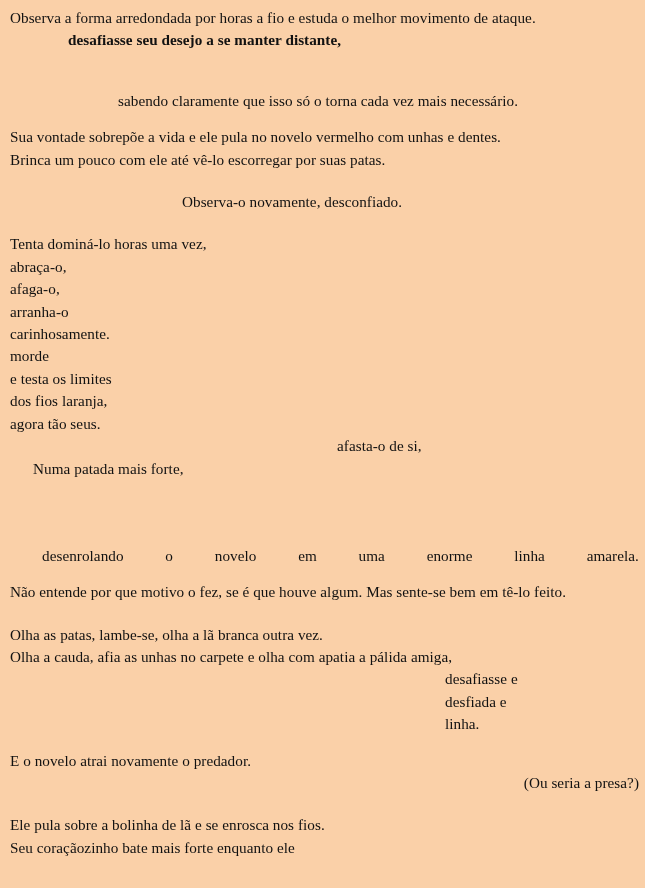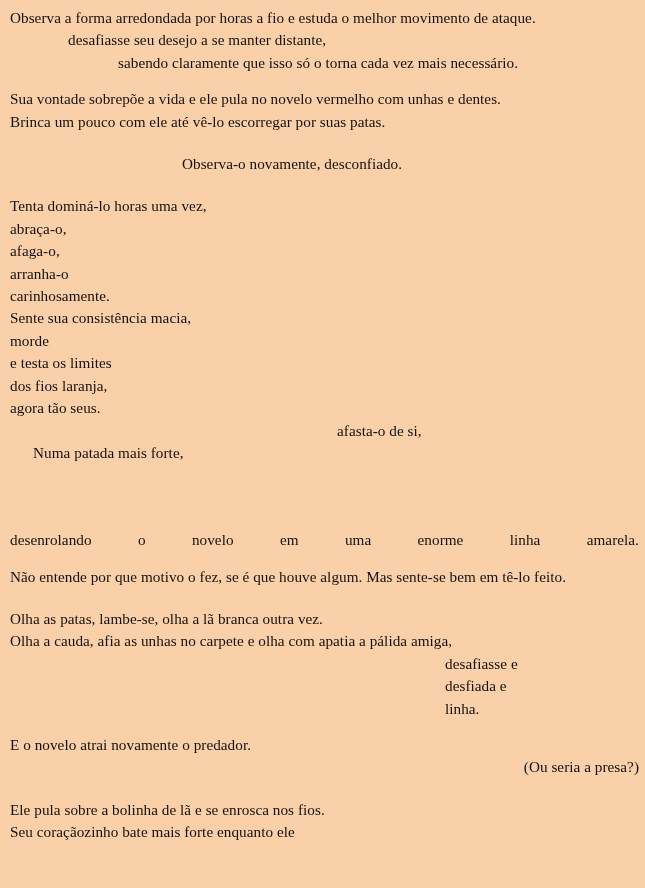--- a/index.html
+++ b/index.html
@@ -27,34 +27,34 @@
     padding: 0;
   }
   .line {
     font-size: 15.2px;
     line-height: 22.4px;
     white-space: pre-wrap;
     letter-spacing: 0.05px;
   }
   
   .ind-0   { padding-left: 0; }
-  .ind-58  { padding-left: 58px; }
-  .ind-108 { padding-left: 108px; }
+  .ind-58  { padding-left: 58px; font-weight: bold; }
+  .ind-108 { padding-left: 108px; margin-top: 38px; }
   .ind-172 { padding-left: 172px; }
   .ind-185 { padding-left: 185px; text-align: right; }
   .ind-435 { padding-left: 435px; }
 
   
   .line.justified {
     display: flex;
     justify-content: space-between;
     width: 629px;
     padding-left: 0;
   }
-  .line.justified > span { display: inline-block; }
+  .line.justified > span { display: inline-block; margin-left: 32px; }
   .gap-md  { height: 14px; }
   .gap-lg  { height: 20px; }
 
   
   .line.dual {
     position: relative;
   }
   .line.dual .right {
     position: absolute;
     left: 327px;
@@ -86,21 +86,20 @@
   </section>
 
   <div class="gap-lg"></div>
 
   <section class="stanza">
     <div class="line ind-0">Tenta dominá-lo horas uma vez,</div>
     <div class="line ind-0">abraça-o,</div>
     <div class="line ind-0">afaga-o,</div>
     <div class="line ind-0">arranha-o</div>
     <div class="line ind-0">carinhosamente.</div>
-    <div class="line ind-0">Sente sua consistência macia,</div>
     <div class="line ind-0">morde</div>
     <div class="line ind-0">e testa os limites</div>
     <div class="line ind-0">dos fios laranja,</div>
     <div class="line ind-0">agora tão seus.</div>
   </section>
 
   <section class="stanza">
     <div class="line dual ind-0">
       <span>Numa patada mais forte,</span>
       <span class="right">afasta-o de si,</span>

